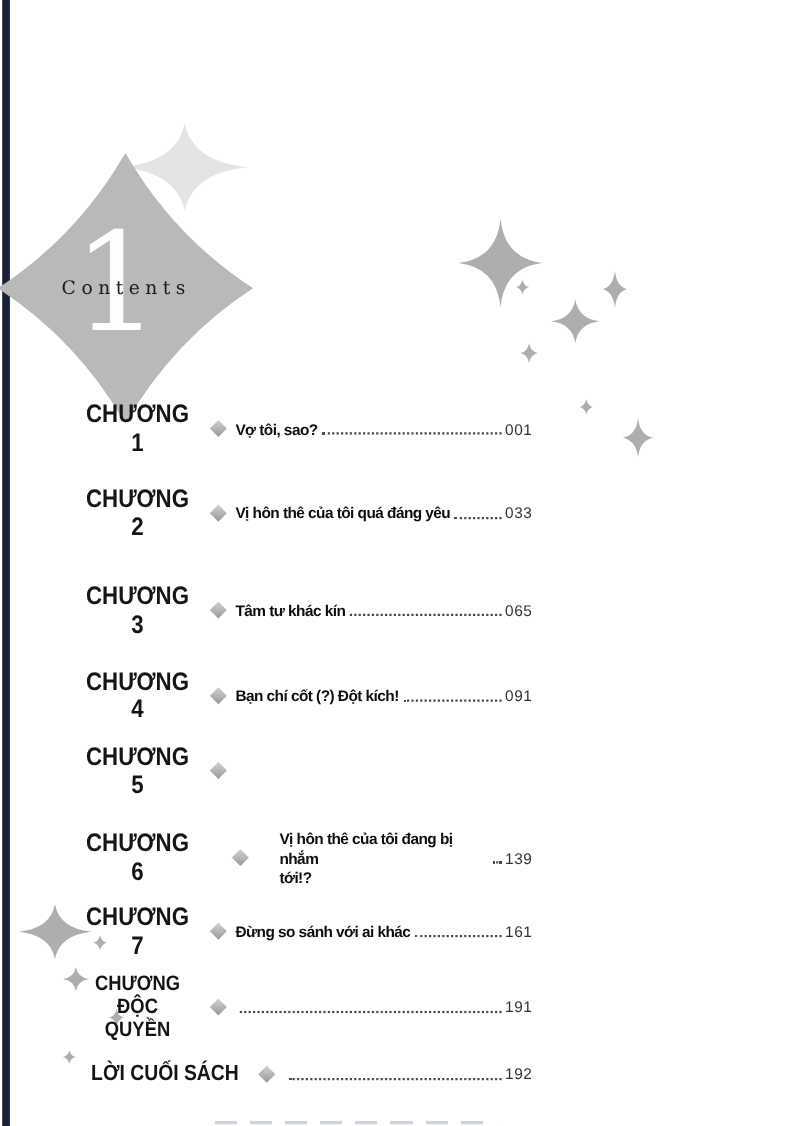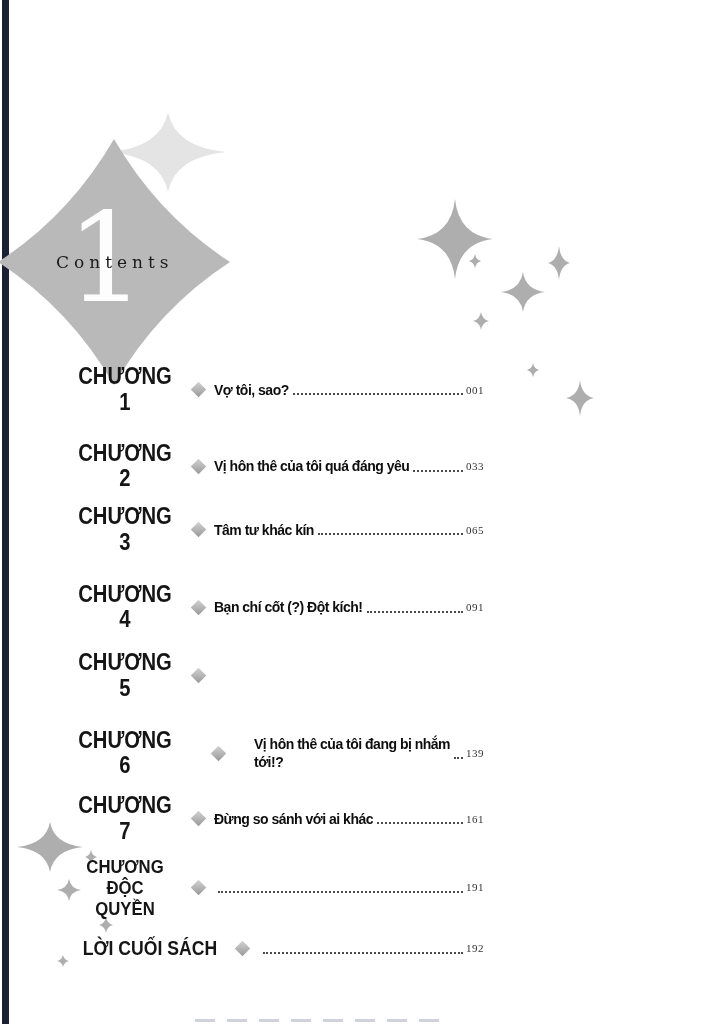--- a/index.html
+++ b/index.html
@@ -19,21 +19,21 @@
     font-size:124px; line-height:1; color:var(--volwhite,#fdfdfd);
   }
   .contents-title {
     position:absolute; left:56px; top:252px;
     font-family:"DejaVu Serif","Liberation Serif",serif;
     font-size:17px; letter-spacing:5px; color:var(--ink,#1b1b1b);
   }
   #toc { position:absolute; left:64px; top:364px; width:420px; }
   .toc-row { display:flex; align-items:center; min-height:28px; }
   .toc-row:nth-child(2){margin-top:25px;}
-  .toc-row:nth-child(3){margin-top:12px;}
+  .toc-row:nth-child(3){margin-top:37px;}
   .toc-row:nth-child(4){margin-top:26px;}
   .toc-row:nth-child(5){margin-top:17px; min-height:46px;}
   .toc-row:nth-child(6){margin-top:26px;  min-height:46px;gap:20px;}
   .toc-row:nth-child(7){margin-top:14px;}
   .toc-row:nth-child(8){margin-top:11px; min-height:50px;}
   .toc-row:nth-child(9){margin-top:15px;}
   .toc-label {
     flex:0 0 122px; width:122px; text-align:center;
     font-weight:800; font-size:23px; line-height:1.12;
     letter-spacing:0; transform:scaleX(0.88);
@@ -52,22 +52,22 @@
   .toc-title {
     font-weight:700; font-size:14px; letter-spacing:-0.5px; line-height:1.3;
     white-space:pre-line; color:var(--titleblack,#0e0e0e); max-width:246px;
   }
   .toc-leader {
     flex:1 1 auto; height:0; min-width:8px;
     border-bottom:2px dotted var(--leader,#4a4a4a);
     margin:9px 3px 0 4px; align-self:center;
   }
   .toc-page {
-    flex:0 0 auto; font-family:Liberation Serif, serif;
-    font-size:11px; color:var(--pagenum,#333333); letter-spacing:0.5px;
+    flex:0 0 auto; font-family:Liberation Sans, sans-serif;
+    font-size:14px; color:var(--pagenum,#333333); letter-spacing:0.5px;
   }
   .bottom-artifact {
     position:absolute; left:195px; top:1019px; width:256px; height:3px;
     background:repeating-linear-gradient(90deg,#c9cdd6 0 20px,transparent 20px 32px);
     opacity:0.9;
   }
 </style>
 </head>
 <body>
 

